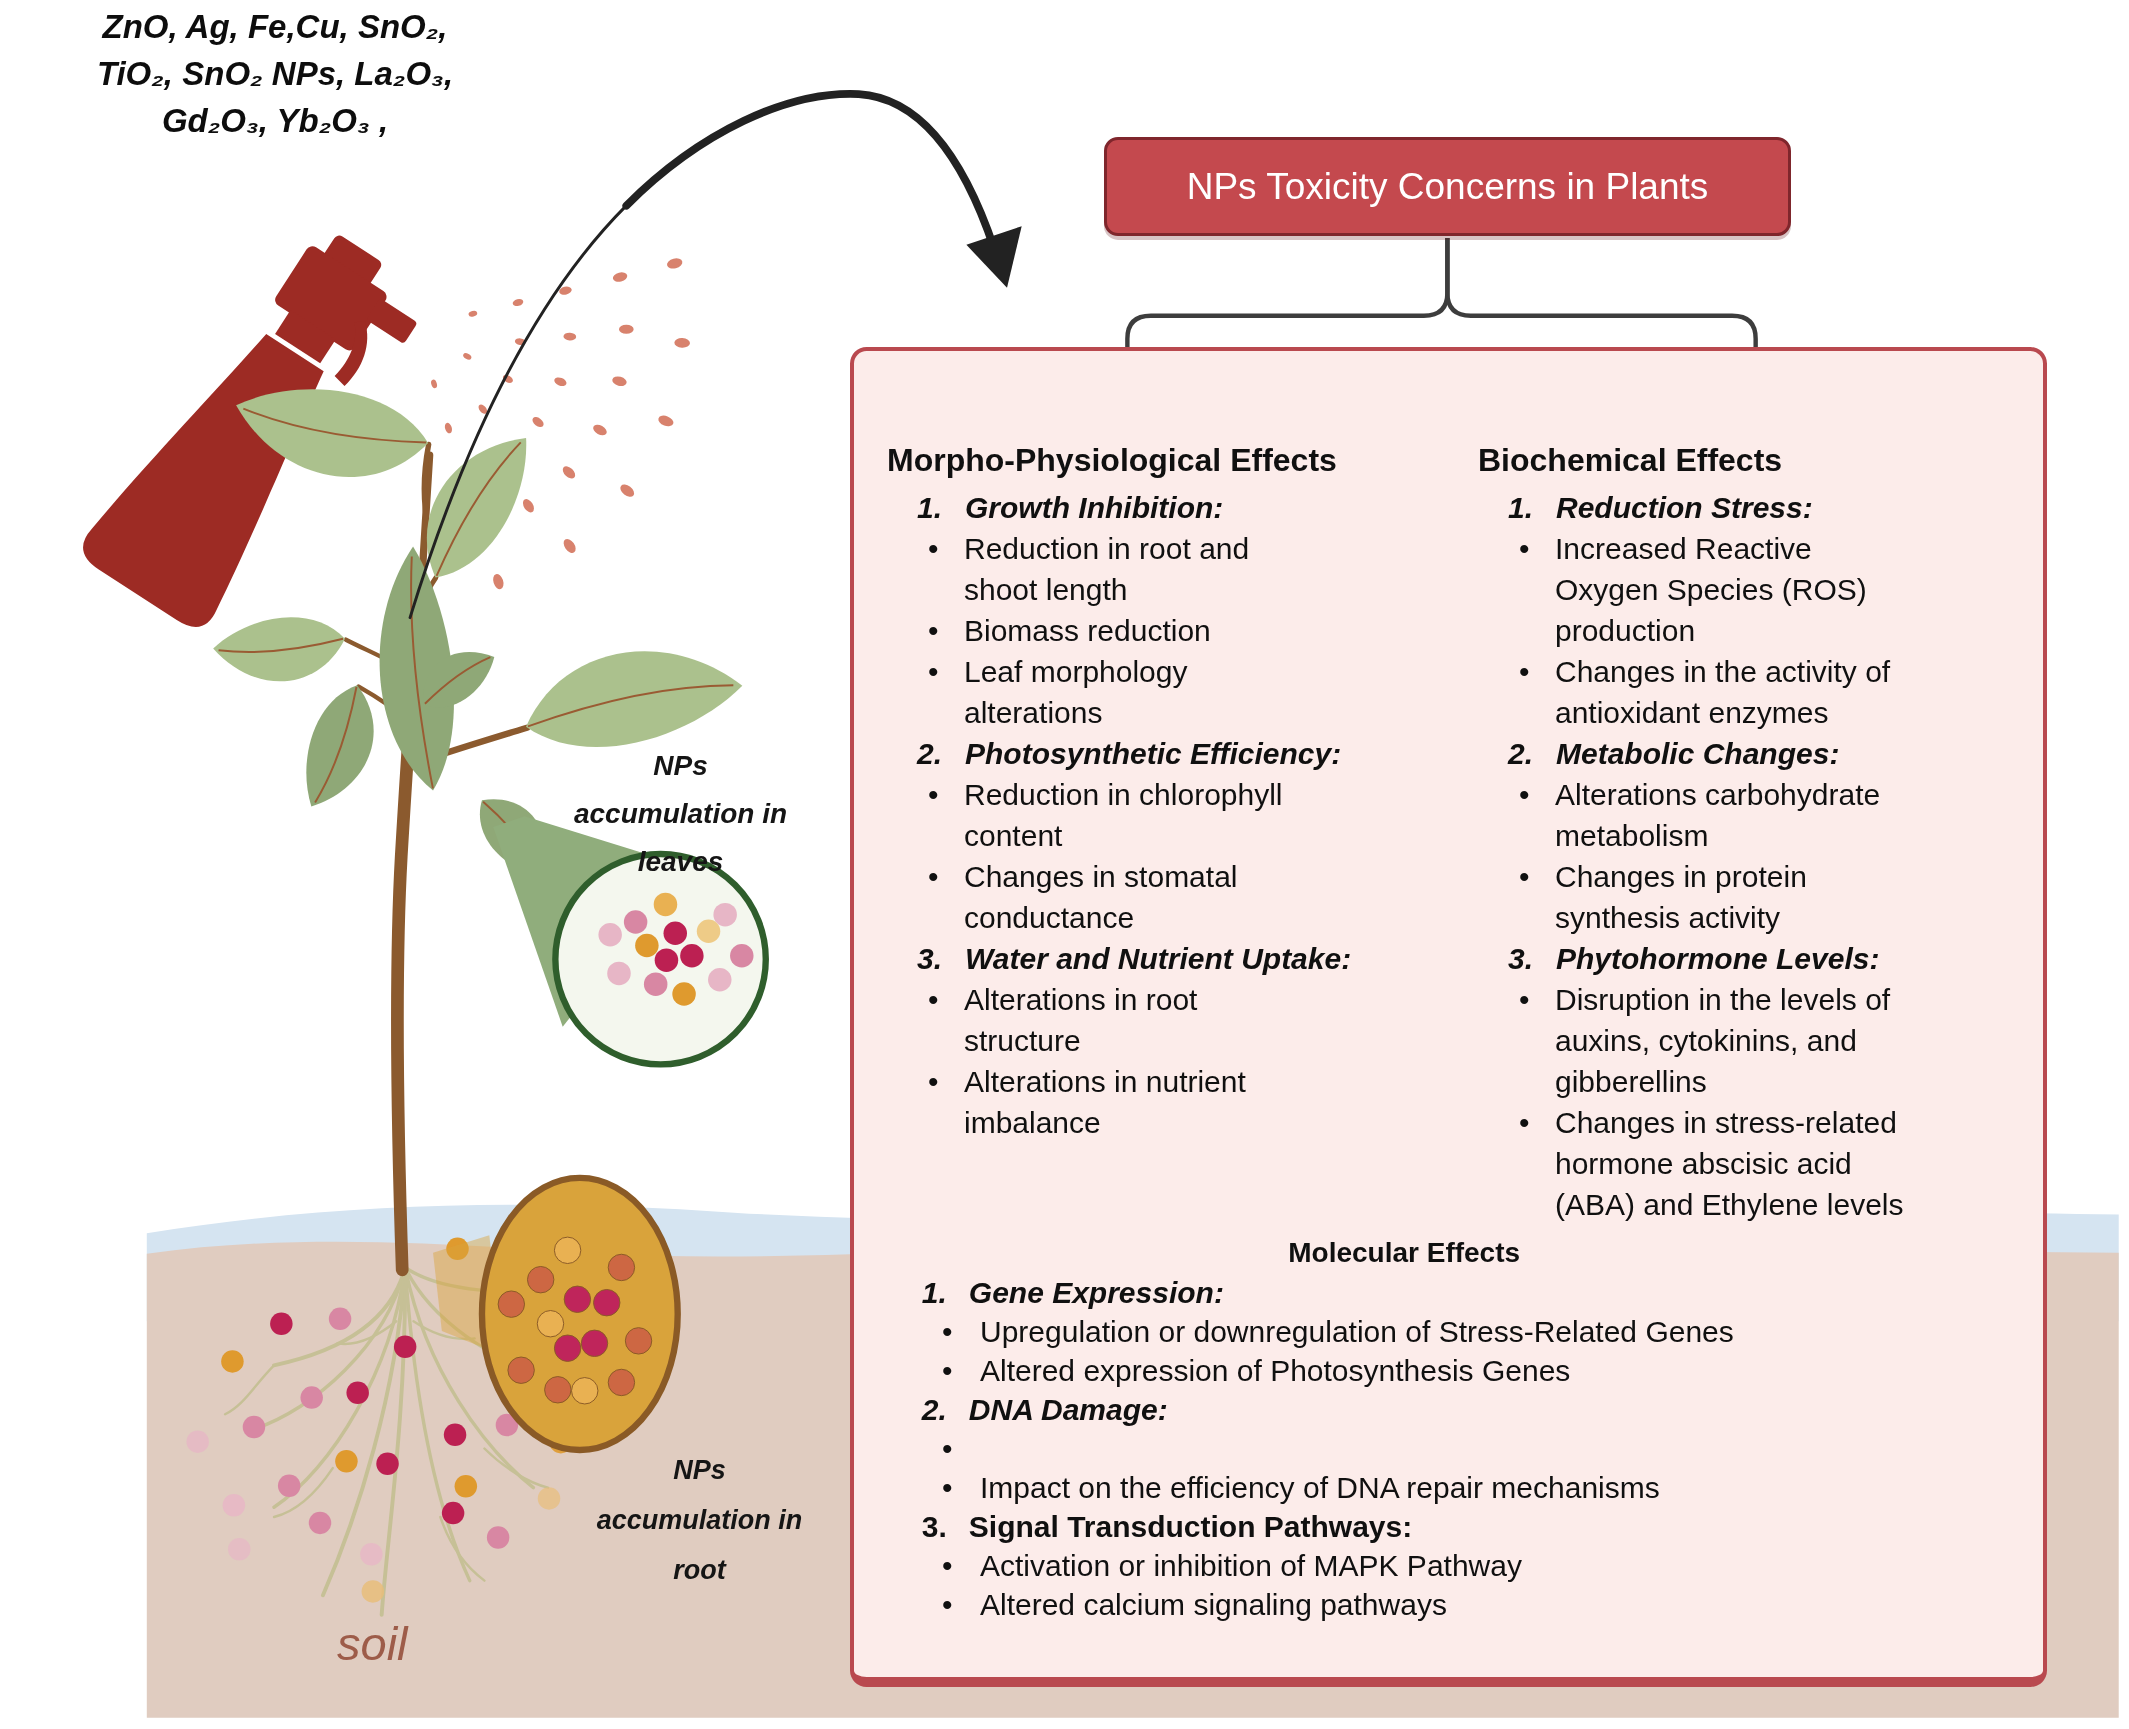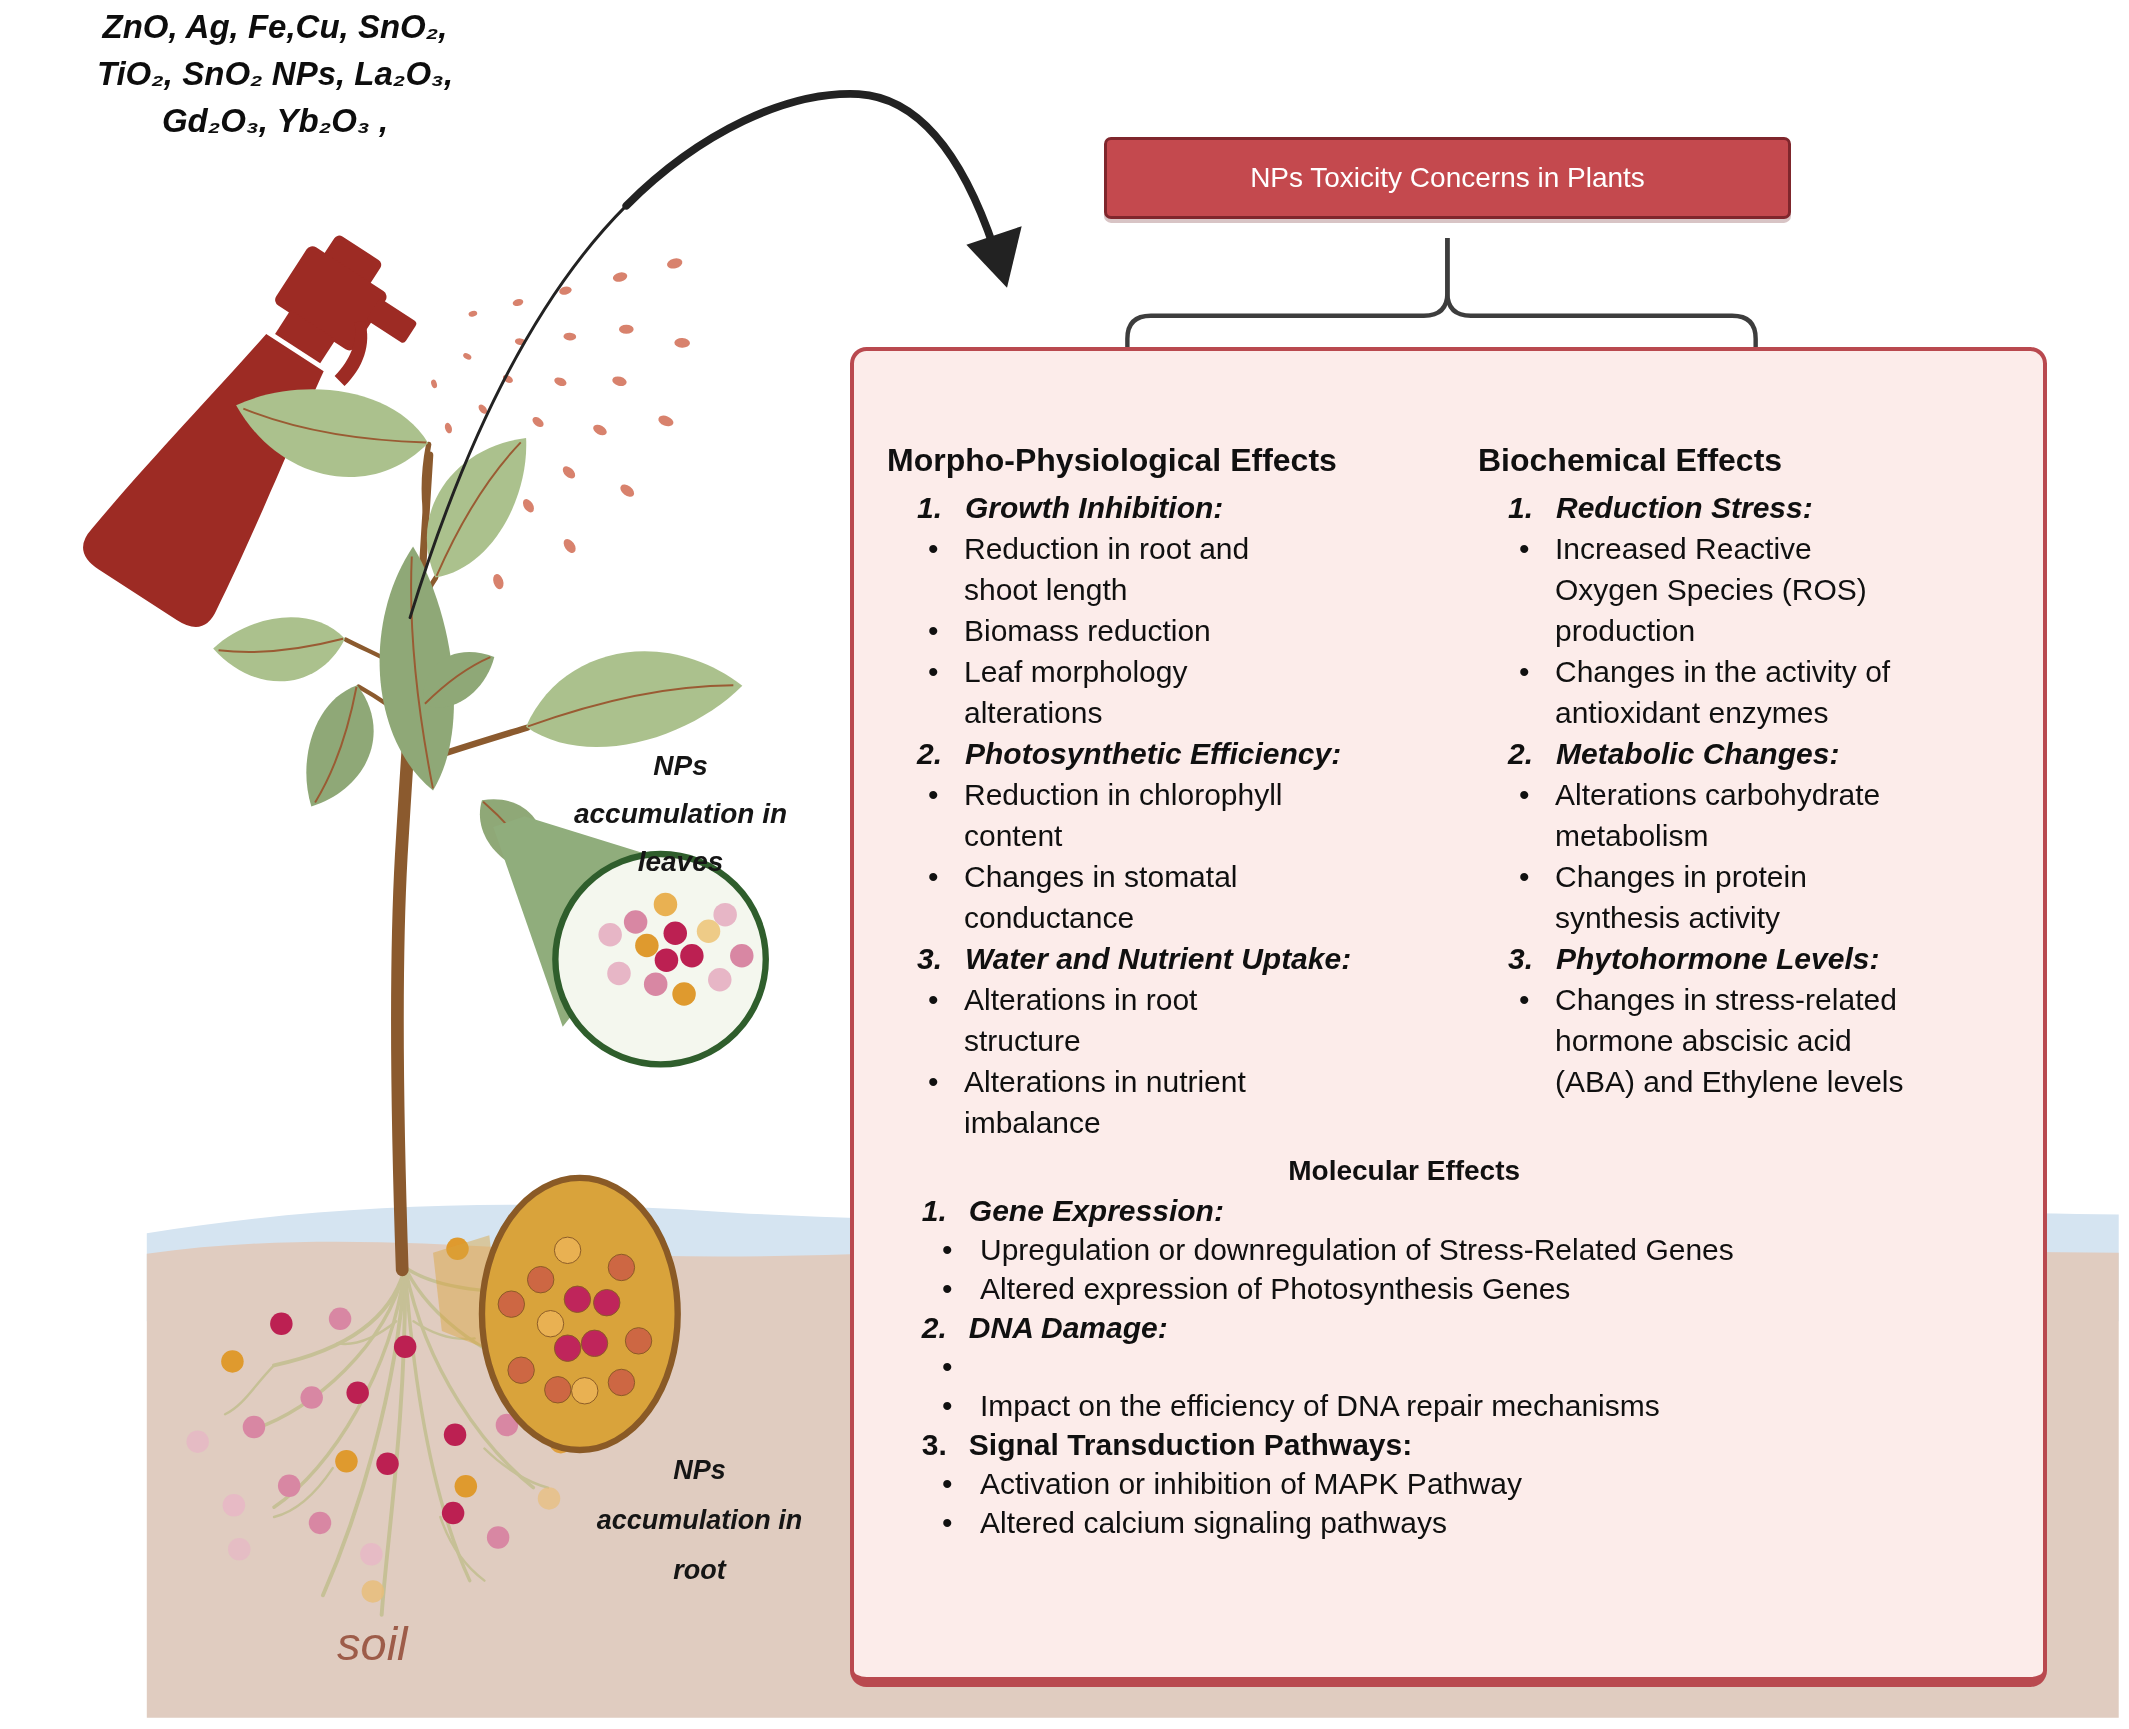--- a/index.html
+++ b/index.html
@@ -6,24 +6,24 @@
   body{
     width:2129px;height:1730px;position:relative;overflow:hidden;
     background:#ffffff;font-family:"Liberation Sans",sans-serif;color:#101010;
   }
   #scene{position:absolute;left:0;top:0;width:2129px;height:1730px;}
   .abs{position:absolute;}
   
   #np-list{left:23px;top:2.9px;width:504px;text-align:center;
     font-size:33px;font-weight:bold;font-style:italic;line-height:47px;color:#0d0d0d;}
   
-  #banner{left:1104px;top:137px;width:687px;height:82px;background:#c4494e;
-    border:3.9px solid #7f262c;border-radius:7px;box-sizing:border-box;
+  #banner{left:1104px;top:137px;width:687px;height:99px;background:#c4494e;
+    border:3.9px solid #7f262c;border-radius:14px;box-sizing:border-box;
     display:flex;align-items:center;justify-content:center;
-    color:#ffffff;font-size:28px;white-space:nowrap;box-shadow:0 3.9px 0 rgba(100,20,25,.25);}
+    color:#ffffff;font-size:37px;white-space:nowrap;box-shadow:0 3.9px 0 rgba(100,20,25,.25);}
   
   .ill-label{font-weight:bold;font-style:italic;color:#151515;text-align:center;}
   #label-leaves{left:519px;top:742px;width:323px;font-size:28px;line-height:48px;}
   #label-root{left:548px;top:1445px;width:303px;font-size:27px;line-height:50px;}
   #label-soil{left:337px;top:1616px;font-size:47px;font-style:italic;color:#9d5c49;}
   
   #panel{left:850px;top:347px;width:1197px;height:1340px;background:#fcecea;
     border:4.4px solid #b9494f;border-bottom-width:10.8px;border-radius:16.6px;
     box-sizing:border-box;padding:90px 14.7px 0 32px;overflow:hidden;}
   .cols{display:flex;}
@@ -339,20 +339,24 @@
       <div class="li bul">
           <span class="mk"></span>
           <span class="tx">Changes in protein synthesis activity</span>
         </div>
       <div class="li num">
           <span class="mk">3.</span>
           <span class="tx">Phytohormone Levels:</span>
         </div>
       <div class="li bul">
           <span class="mk"></span>
+          <span class="tx">Disruption in the levels of auxins, cytokinins, and gibberellins</span>
+        </div>
+      <div class="li bul">
+          <span class="mk"></span>
           <span class="tx">Changes in stress-related hormone abscisic acid (ABA) and Ethylene levels</span>
         </div>
     </div>
   </div>
 
   <div class="mol">
     <div class="mol-h">Molecular Effects</div>
     <div class="mol-items">
       <div class="li num">
           <span class="mk">1.</span>

